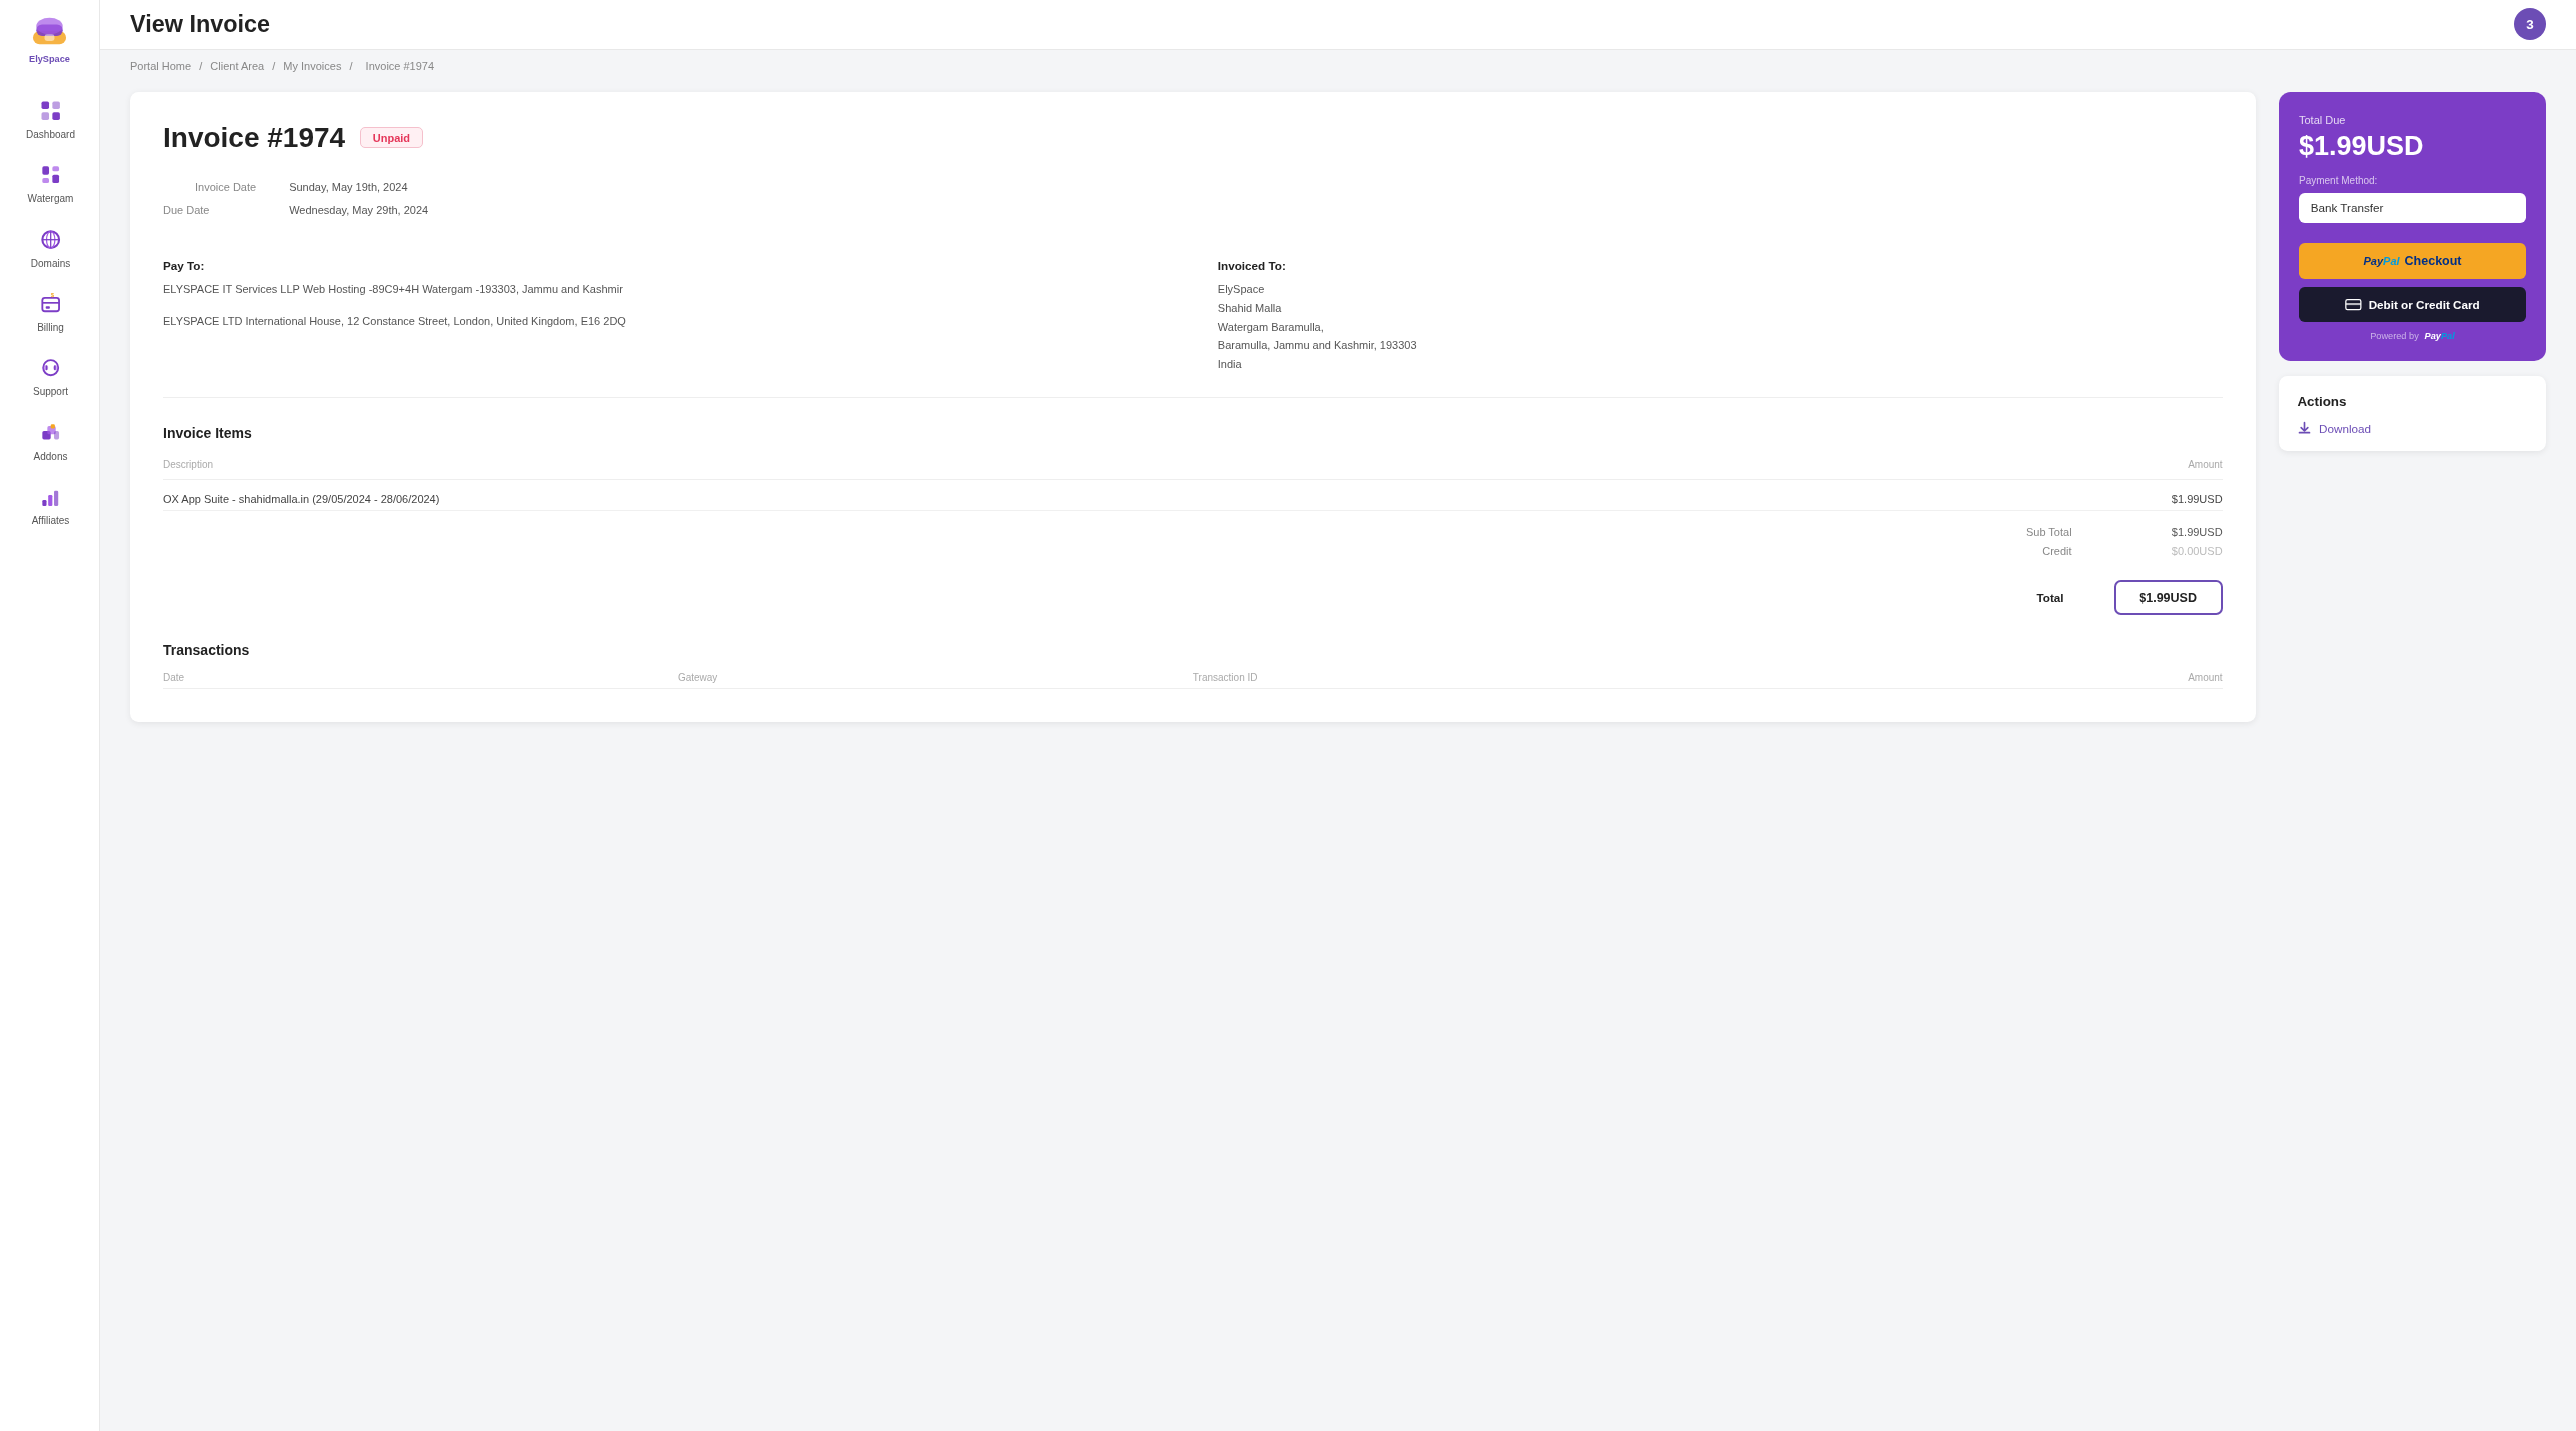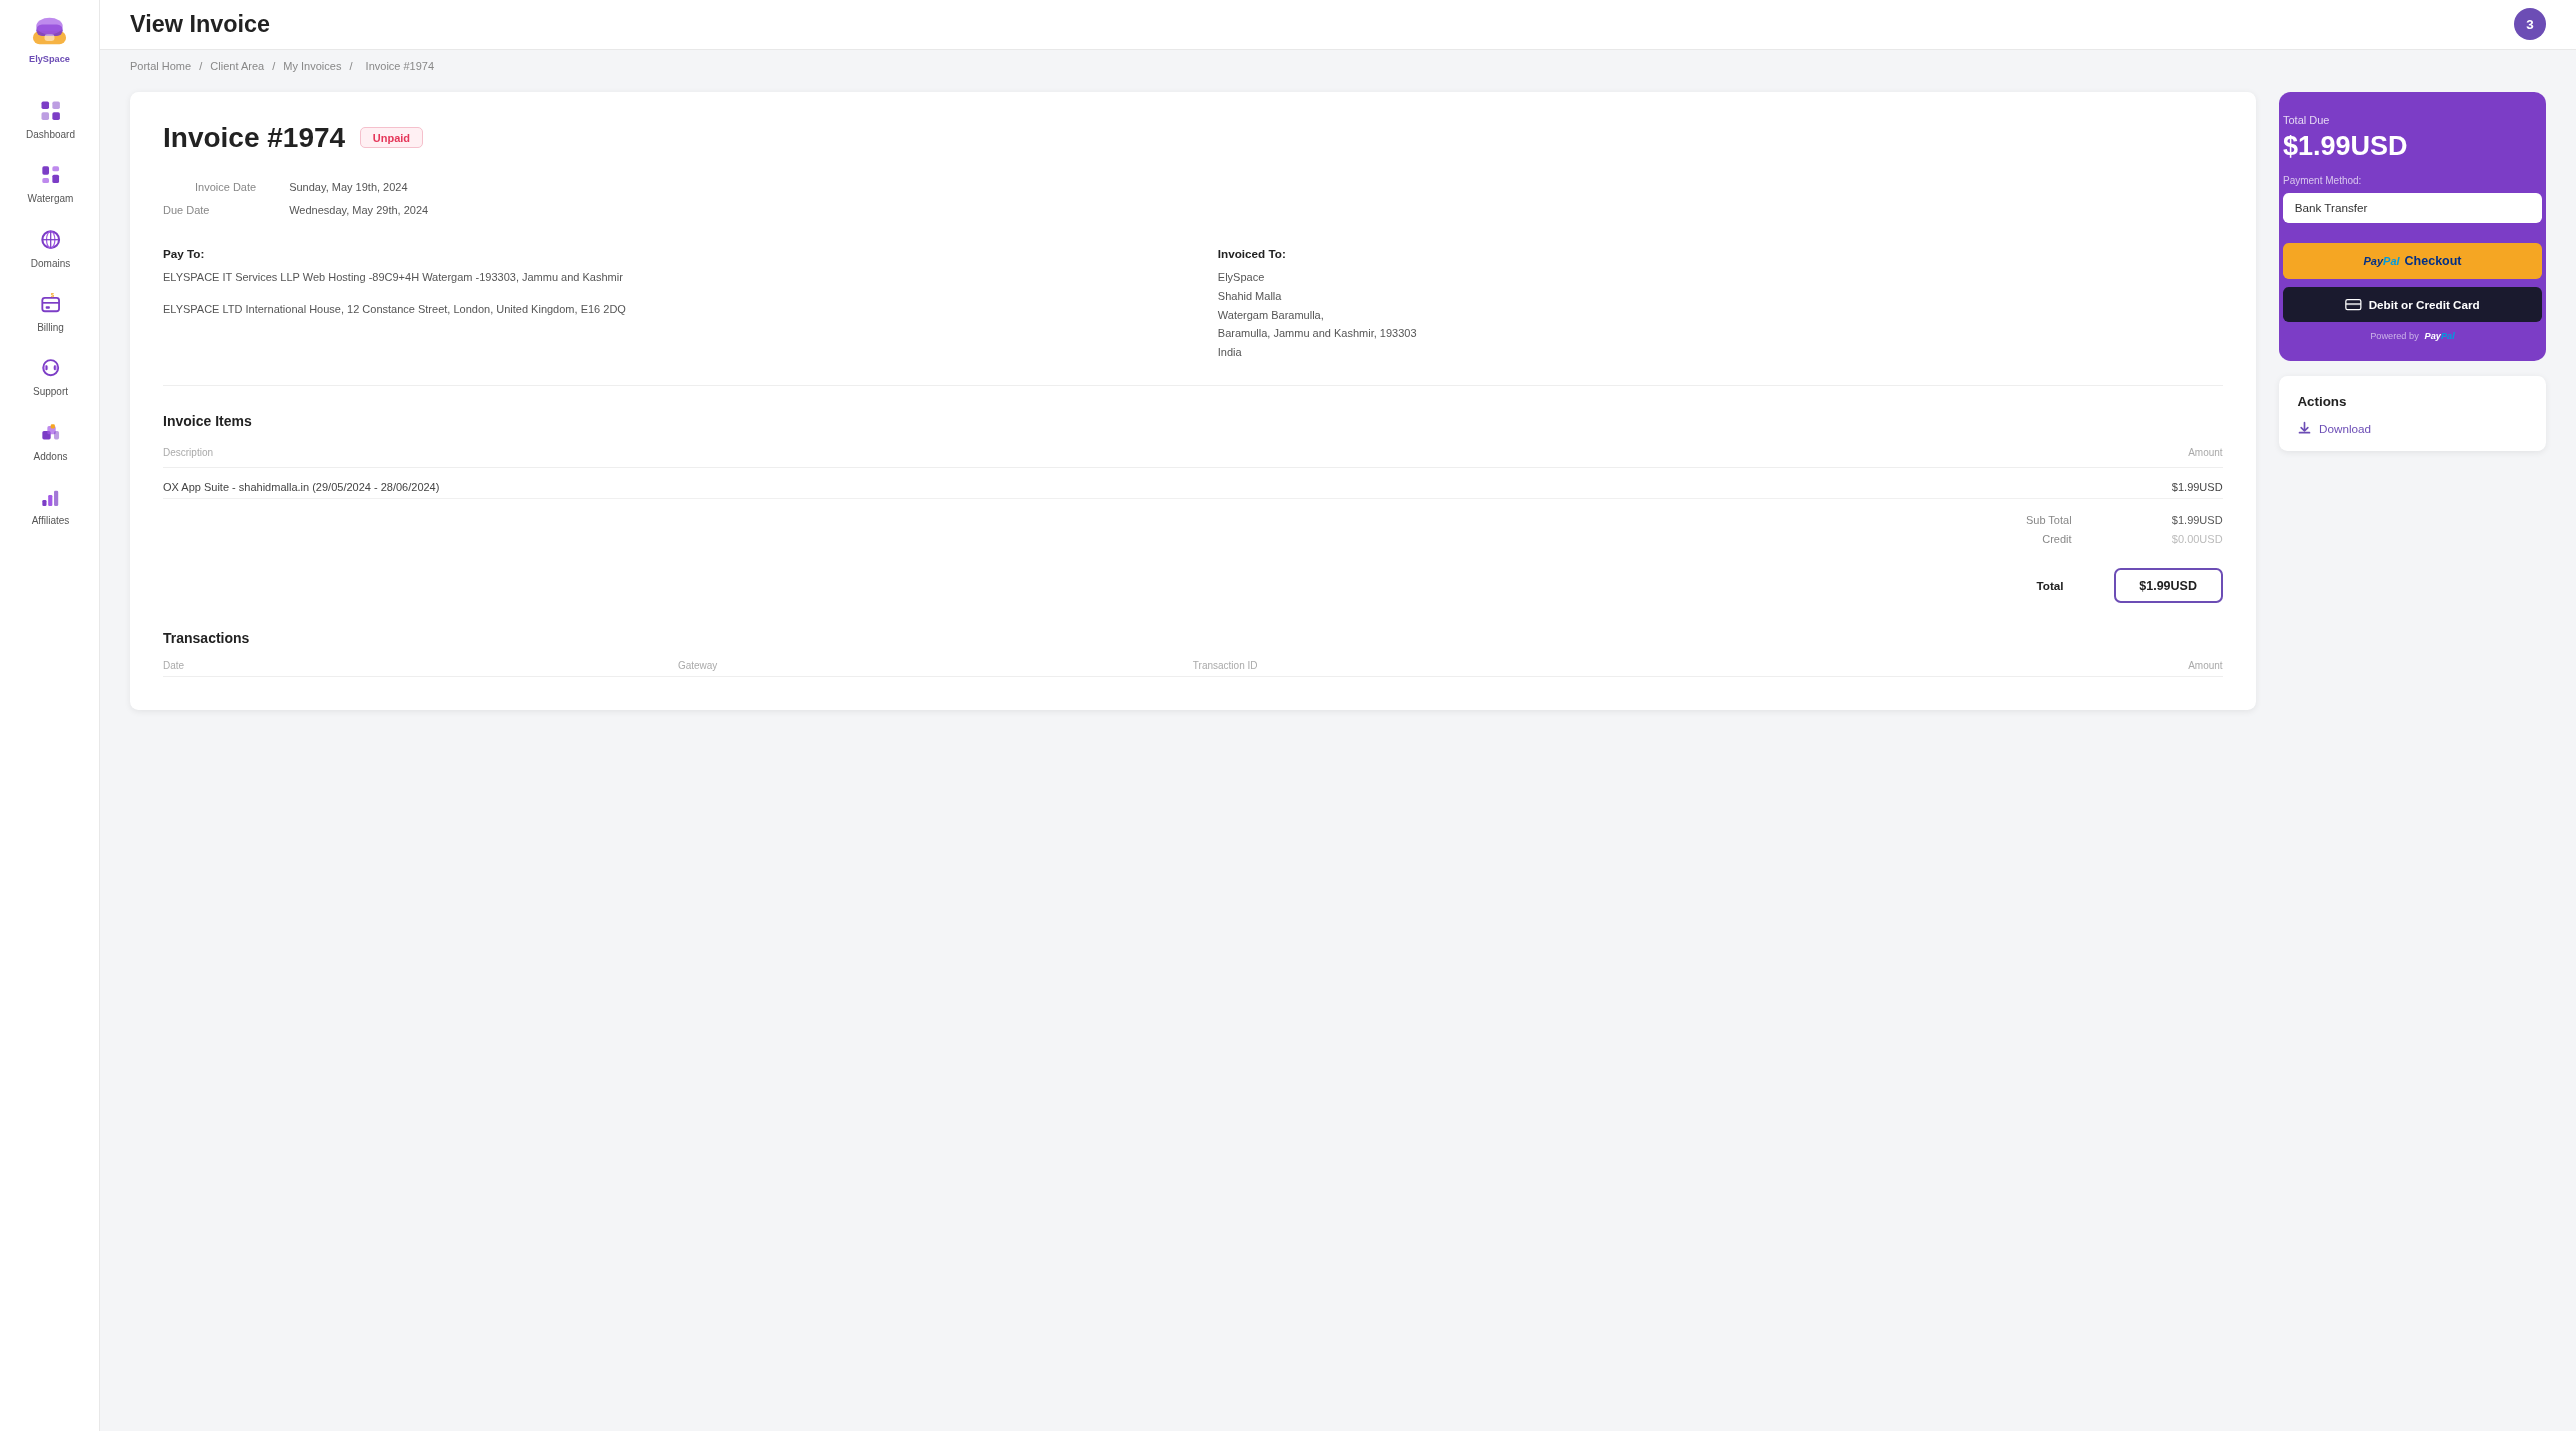--- a/index.html
+++ b/index.html
@@ -196,21 +196,21 @@
       flex-shrink: 0;
       display: flex;
       flex-direction: column;
       gap: 15px;
     }
 
     
     .payment-card {
       background: #7c3dc6;
       border-radius: 11.7px;
-      padding: 22px 4px 20px;
+      padding: 22px 20px 20px;
       color: #fff;
       position: relative;
     }
     .payment-card-title { font-size: 11px; color: rgba(255,255,255,0.8); margin-bottom: 5px; }
     .payment-amount { font-size: 27px; font-weight: 800; color: #fff; margin-bottom: 13.4px; }
     .payment-method-label { font-size: 10px; color: rgba(255,255,255,0.7); margin-bottom: 6.7px; }
 
     .payment-select {
       width: 100%;
       padding: 8.4px 11.7px;
@@ -406,21 +406,21 @@
 
         <div class="invoice-header">
           <span class="invoice-number">Invoice #1974</span>
           <span class="unpaid-badge">Unpaid</span>
         </div>
 
         <div style="display:flex; gap:50px; margin-bottom:23.4px;">
           <div style="display:flex; gap:33px;">
             <div>
               <div style="font-size:11px; color:#888; margin-bottom:3.3px;margin-left:32px;">Invoice Date</div>
-              <div style="font-size:11px; color:#888; margin-bottom:7px; margin-top:11.7px;">Due Date</div>
+              <div style="font-size:11px; color:#888; margin-bottom:19px; margin-top:11.7px;">Due Date</div>
             </div>
             <div>
               <div style="font-size:11px; color:#555; margin-bottom:3.3px;">Sunday, May 19th, 2024</div>
               <div style="font-size:11px; color:#555; margin-top:11.7px;">Wednesday, May 29th, 2024</div>
             </div>
           </div>
         </div>
 
         <div class="addresses">
           <div class="address-col">

